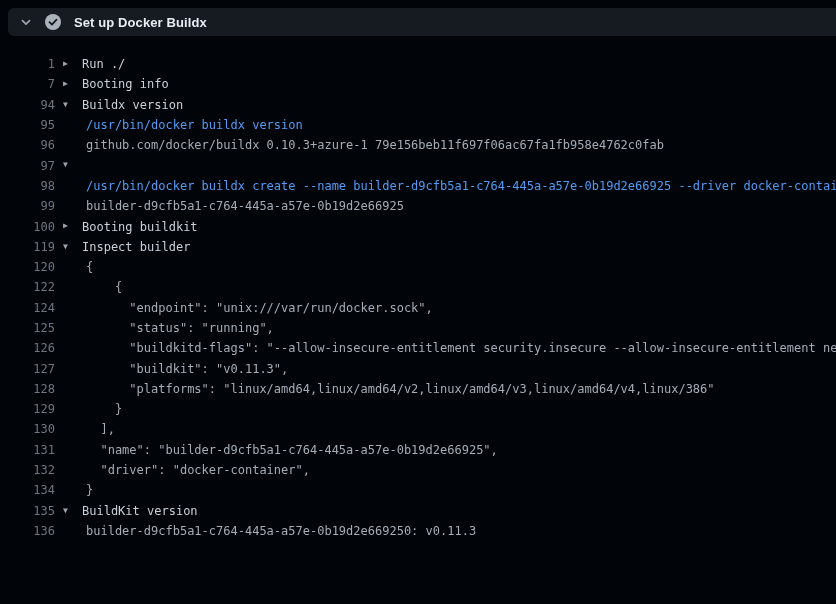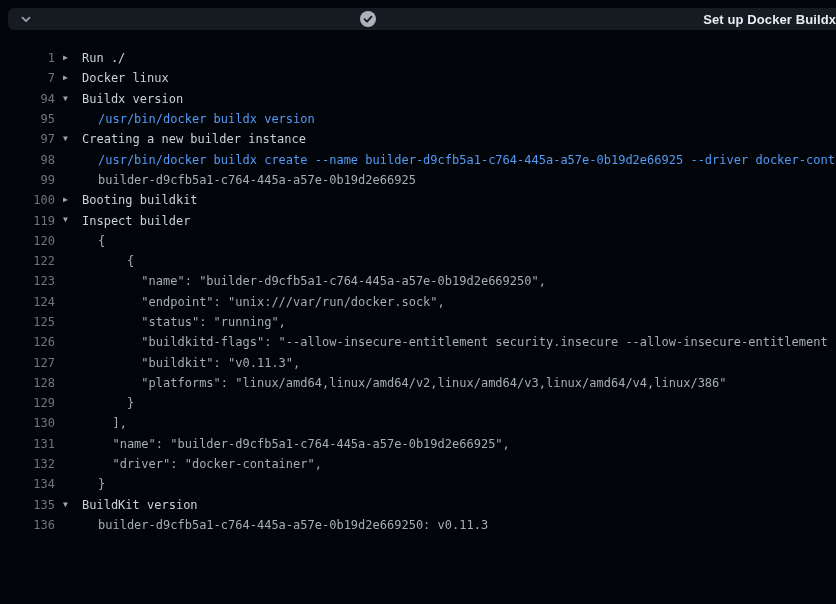--- a/index.html
+++ b/index.html
@@ -17,28 +17,27 @@
   * { box-sizing: border-box; }
   html, body {
     margin: 0; padding: 0;
     width: 836px; height: 604px;
     background: var(--background);
     overflow: hidden;
     font-family: "Liberation Sans", sans-serif;
   }
   .step-header {
     margin: 8px 0 0 8px;
-    height: 22px;
+    height: 28px;
     background: var(--header-background);
     border-radius: 6px 0 0 6px;
     display: flex;
     align-items: center;
     padding-left: 10px;
     cursor: pointer;
-    justify-content: space-between;
   }
   .hdr-chevron {
     width: 16px; height: 16px;
     display: inline-flex; align-items: center; justify-content: center;
     color: var(--icon-gray);
     flex: none;
   }
   .hdr-check {
     width: 16px; height: 16px;
     margin-left: 11px;
@@ -74,21 +73,21 @@
     margin-left: 8px;
     width: 19px;
     flex: none;
     font-size: 8px;
     color: var(--icon-gray);
     display: inline-block;
     line-height: 20.3px;
   }
   .txt { white-space: pre; }
   .row.group .txt { color: var(--group-text); cursor: pointer; }
-  .row.command .txt, .row.output .txt { margin-left: 43px; }
+  .row.command .txt, .row.output .txt { margin-left: 31px; }
   .row.command .txt { color: var(--command-blue); }
   .row.output .txt { color: var(--output-text); }
 </style>
 </head>
 <body>
 
 <div class="step-header">
   <span class="hdr-chevron">
     <svg width="14" height="14" viewBox="0 0 16 16" fill="none" stroke="currentColor" stroke-width="2" stroke-linecap="round" stroke-linejoin="round">
         <polyline points="4,6.5 8,10.5 12,6.5"></polyline>
@@ -105,36 +104,40 @@
 
 <div class="log">
     <div class="row group">
     <span class="ln">1</span>
     <span class="arrow">▶</span>
     <span class="txt">Run ./</span>
   </div>
     <div class="row group">
     <span class="ln">7</span>
     <span class="arrow">▶</span>
-    <span class="txt">Docker linux</span>
+    <span class="txt">Booting info</span>
   </div>
     <div class="row group">
     <span class="ln">94</span>
     <span class="arrow">▼</span>
     <span class="txt">Buildx version</span>
   </div>
     <div class="row command">
     <span class="ln">95</span>
     
     <span class="txt">/usr/bin/docker buildx version</span>
   </div>
+    <div class="row output">
+    <span class="ln">96</span>
+    
+    <span class="txt">github.com/docker/buildx 0.10.3+azure-1 79e156beb11f697f06ac67fa1fb958e4762c0fab</span>
+  </div>
     <div class="row group">
     <span class="ln">97</span>
     <span class="arrow">▼</span>
-    <span class="txt">Creating a new builder instance</span>
   </div>
     <div class="row command">
     <span class="ln">98</span>
     
     <span class="txt">/usr/bin/docker buildx create --name builder-d9cfb5a1-c764-445a-a57e-0b19d2e66925 --driver docker-container</span>
   </div>
     <div class="row output">
     <span class="ln">99</span>
     
     <span class="txt">builder-d9cfb5a1-c764-445a-a57e-0b19d2e66925</span>
@@ -153,25 +156,20 @@
     <span class="ln">120</span>
     
     <span class="txt">{</span>
   </div>
     <div class="row output">
     <span class="ln">122</span>
     
     <span class="txt">    {</span>
   </div>
     <div class="row output">
-    <span class="ln">123</span>
-    
-    <span class="txt">      "name": "builder-d9cfb5a1-c764-445a-a57e-0b19d2e669250",</span>
-  </div>
-    <div class="row output">
     <span class="ln">124</span>
     
     <span class="txt">      "endpoint": "unix:///var/run/docker.sock",</span>
   </div>
     <div class="row output">
     <span class="ln">125</span>
     
     <span class="txt">      "status": "running",</span>
   </div>
     <div class="row output">

